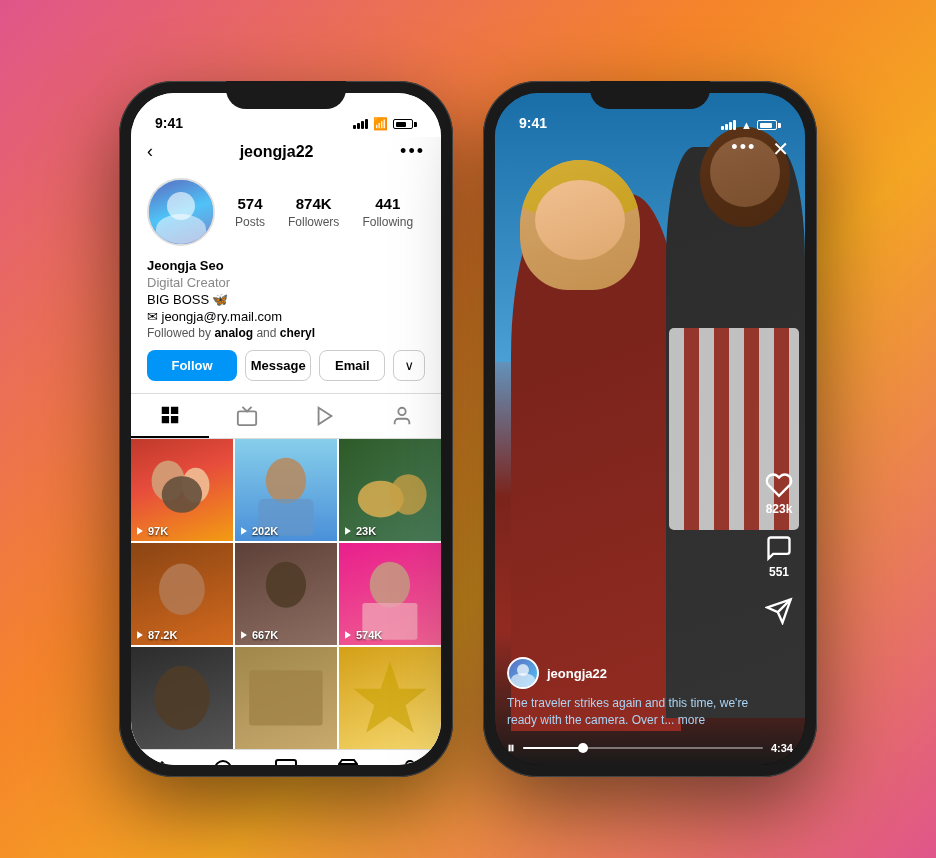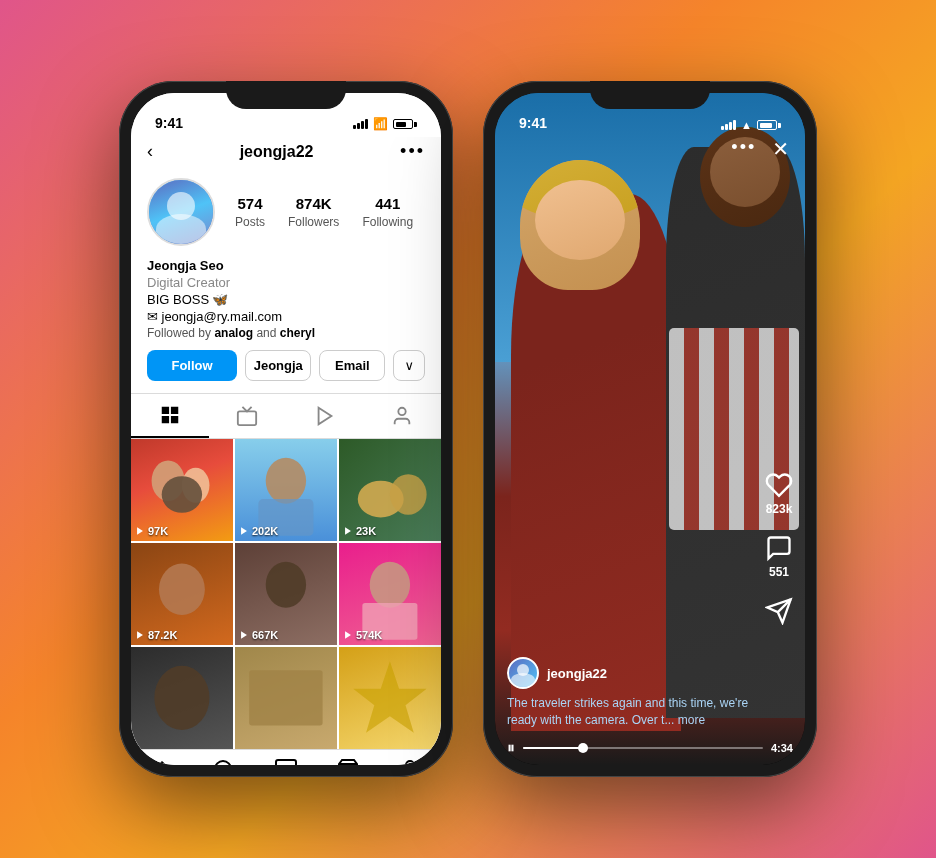--- a/index.html
+++ b/index.html
@@ -516,21 +516,21 @@
       </div>
 
       <div class="bio-name">Jeongja Seo</div>
       <div class="bio-role">Digital Creator</div>
       <div class="bio-text">BIG BOSS 🦋</div>
       <div class="bio-email">✉ jeongja@ry.mail.com</div>
       <div class="bio-followed">Followed by <b>analog</b> and <b>cheryl</b></div>
 
       <div class="action-buttons">
         <button class="btn-follow">Follow</button>
-        <button class="btn-message">Jeongja</button>
+        <button class="btn-message">Message</button>
         <button class="btn-email">Email</button>
         <button class="btn-more">∨</button>
       </div>
     </div>
 
     <div class="tab-bar">
       <div class="tab-item active">
         <svg width="22" height="22" viewBox="0 0 24 24" fill="currentColor">
             <path d="M3 3h8v8H3zm10 0h8v8h-8zM3 13h8v8H3zm10 0h8v8h-8z"></path>
           </svg>

